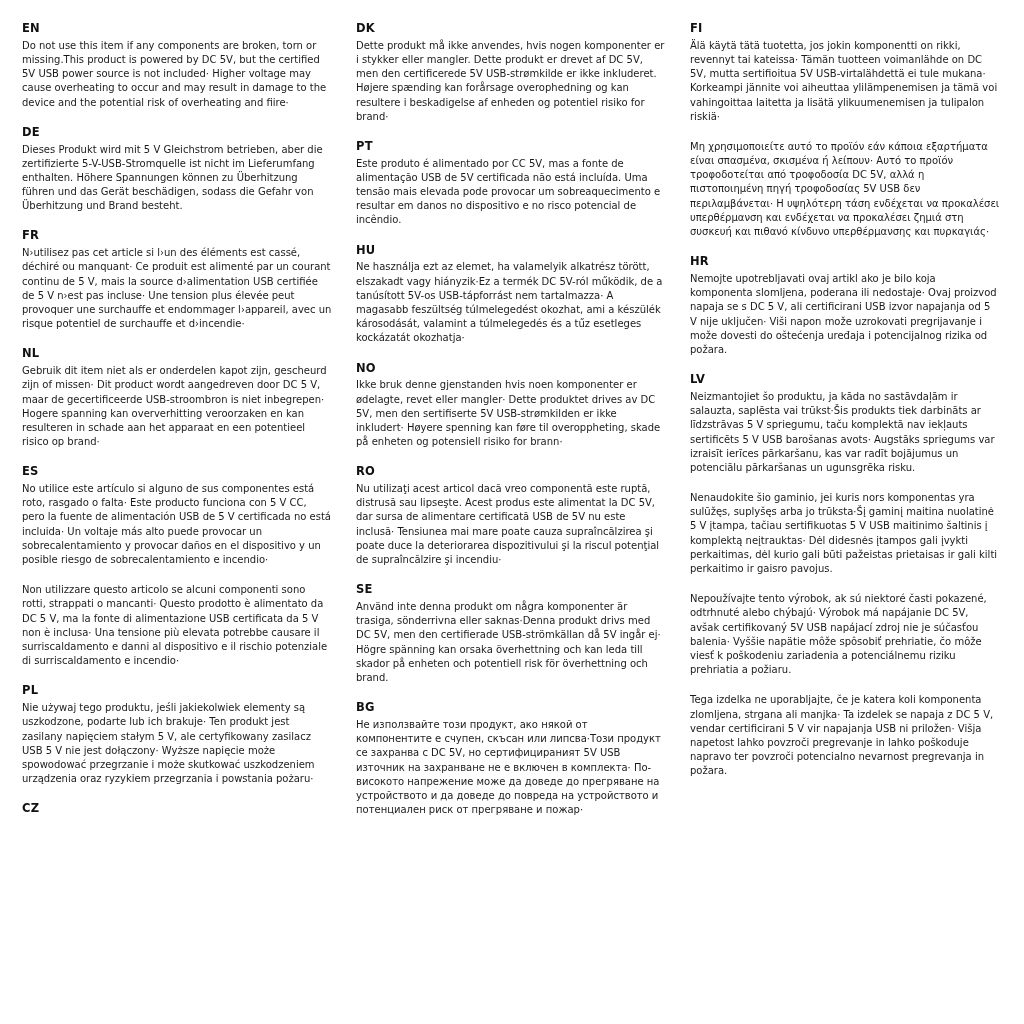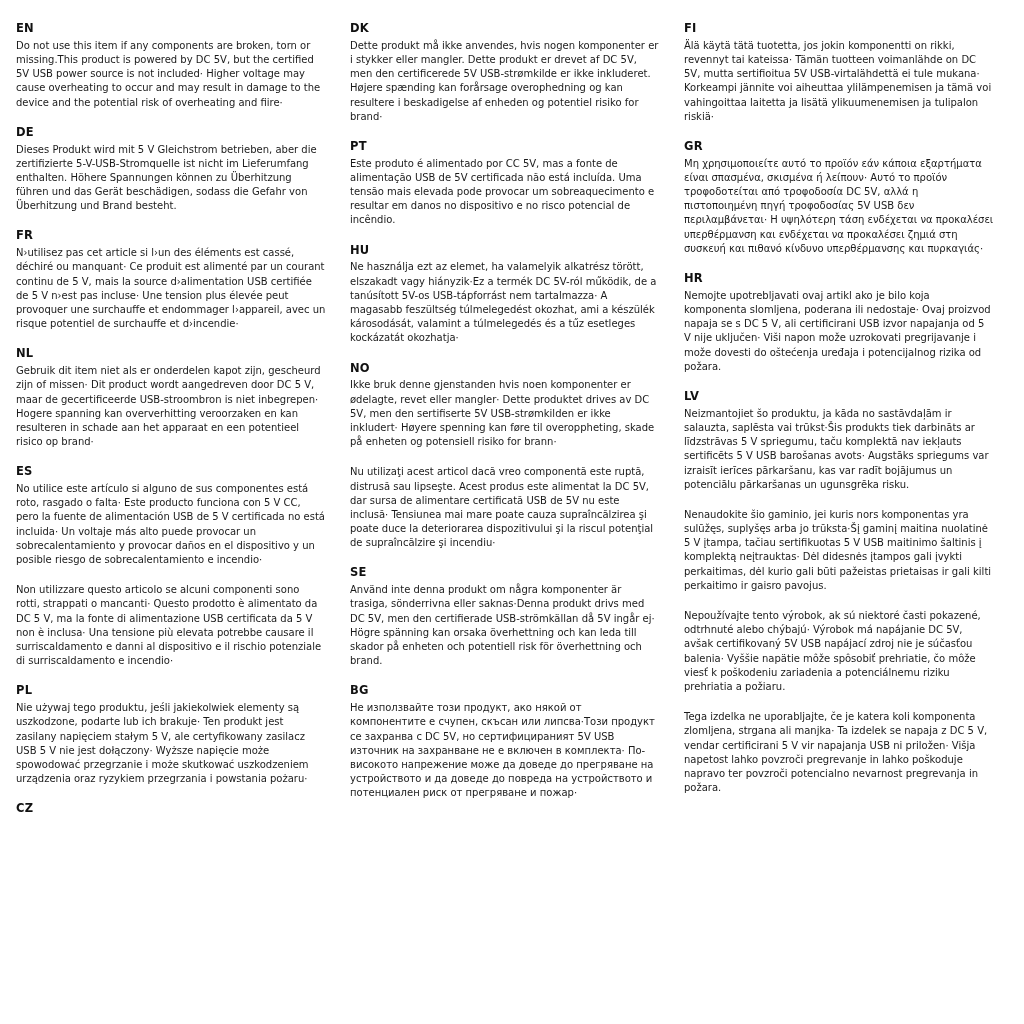--- a/index.html
+++ b/index.html
@@ -11,21 +11,21 @@
     width: 1024px;
     height: 1024px;
     font-family: "DejaVu Sans", "Liberation Sans", sans-serif;
     color: #1a1a1a;
     overflow: hidden;
   }
   .page {
     box-sizing: border-box;
     width: 1024px;
     height: 1024px;
-    padding: 22px 22px 10px 16px;
+    padding: 22px 22px 10px 22px;
   }
   .columns {
     display: flex;
     flex-direction: row;
     align-items: flex-start;
     gap: 24px;
     height: 100%;
   }
   .column {
     width: 310px;
@@ -103,40 +103,40 @@
       </div>
       <div class="entry">
         <div class="lang-code">HU</div>
         <div class="lang-text">Ne használja ezt az elemet, ha valamelyik alkatrész törött, elszakadt vagy hiányzik·Ez a termék DC 5V-ról működik, de a tanúsított 5V-os USB-tápforrást nem tartalmazza· A magasabb feszültség túlmelegedést okozhat, ami a készülék károsodását, valamint a túlmelegedés és a tűz esetleges kockázatát okozhatja·</div>
       </div>
       <div class="entry">
         <div class="lang-code">NO</div>
         <div class="lang-text">Ikke bruk denne gjenstanden hvis noen komponenter er ødelagte, revet eller mangler· Dette produktet drives av DC 5V, men den sertifiserte 5V USB-strømkilden er ikke inkludert· Høyere spenning kan føre til overoppheting, skade på enheten og potensiell risiko for brann·</div>
       </div>
       <div class="entry">
+        <div class="lang-code">RO</div>
         <div class="lang-text">Nu utilizaţi acest articol dacă vreo componentă este ruptă, distrusă sau lipseşte. Acest produs este alimentat la DC 5V, dar sursa de alimentare certificată USB de 5V nu este inclusă· Tensiunea mai mare poate cauza supraîncălzirea şi poate duce la deteriorarea dispozitivului şi la riscul potenţial de supraîncălzire şi incendiu·</div>
       </div>
       <div class="entry">
         <div class="lang-code">SE</div>
         <div class="lang-text">Använd inte denna produkt om några komponenter är trasiga, sönderrivna eller saknas·Denna produkt drivs med DC 5V, men den certifierade USB-strömkällan då 5V ingår ej· Högre spänning kan orsaka överhettning och kan leda till skador på enheten och potentiell risk för överhettning och brand.</div>
       </div>
       <div class="entry">
         <div class="lang-code">BG</div>
         <div class="lang-text">Не използвайте този продукт, ако някой от компонентите е счупен, скъсан или липсва·Този продукт се захранва с DC 5V, но сертифицираният 5V USB източник на захранване не е включен в комплекта· По-високото напрежение може да доведе до прегряване на устройството и да доведе до повреда на устройството и потенциален риск от прегряване и пожар·</div>
       </div>
 
     </div>
 
     <div class="column">
       <div class="entry">
         <div class="lang-code">FI</div>
         <div class="lang-text">Älä käytä tätä tuotetta, jos jokin komponentti on rikki, revennyt tai kateissa· Tämän tuotteen voimanlähde on DC 5V, mutta sertifioitua 5V USB-virtalähdettä ei tule mukana· Korkeampi jännite voi aiheuttaa ylilämpenemisen ja tämä voi vahingoittaa laitetta ja lisätä ylikuumenemisen ja tulipalon riskiä·</div>
       </div>
       <div class="entry">
-        <div class="lang-code">GR</div>
         <div class="lang-text">Μη χρησιμοποιείτε αυτό το προϊόν εάν κάποια εξαρτήματα είναι σπασμένα, σκισμένα ή λείπουν· Αυτό το προϊόν τροφοδοτείται από τροφοδοσία DC 5V, αλλά η πιστοποιημένη πηγή τροφοδοσίας 5V USB δεν περιλαμβάνεται· Η υψηλότερη τάση ενδέχεται να προκαλέσει υπερθέρμανση και ενδέχεται να προκαλέσει ζημιά στη συσκευή και πιθανό κίνδυνο υπερθέρμανσης και πυρκαγιάς·</div>
       </div>
       <div class="entry">
         <div class="lang-code">HR</div>
         <div class="lang-text">Nemojte upotrebljavati ovaj artikl ako je bilo koja komponenta slomljena, poderana ili nedostaje· Ovaj proizvod napaja se s DC 5 V, ali certificirani USB izvor napajanja od 5 V nije uključen· Viši napon može uzrokovati pregrijavanje i može dovesti do oštećenja uređaja i potencijalnog rizika od požara.</div>
       </div>
       <div class="entry">
         <div class="lang-code">LV</div>
         <div class="lang-text">Neizmantojiet šo produktu, ja kāda no sastāvdaļām ir salauzta, saplēsta vai trūkst·Šis produkts tiek darbināts ar līdzstrāvas 5 V spriegumu, taču komplektā nav iekļauts sertificēts 5 V USB barošanas avots· Augstāks spriegums var izraisīt ierīces pārkaršanu, kas var radīt bojājumus un potenciālu pārkaršanas un ugunsgrēka risku.</div>
       </div>

